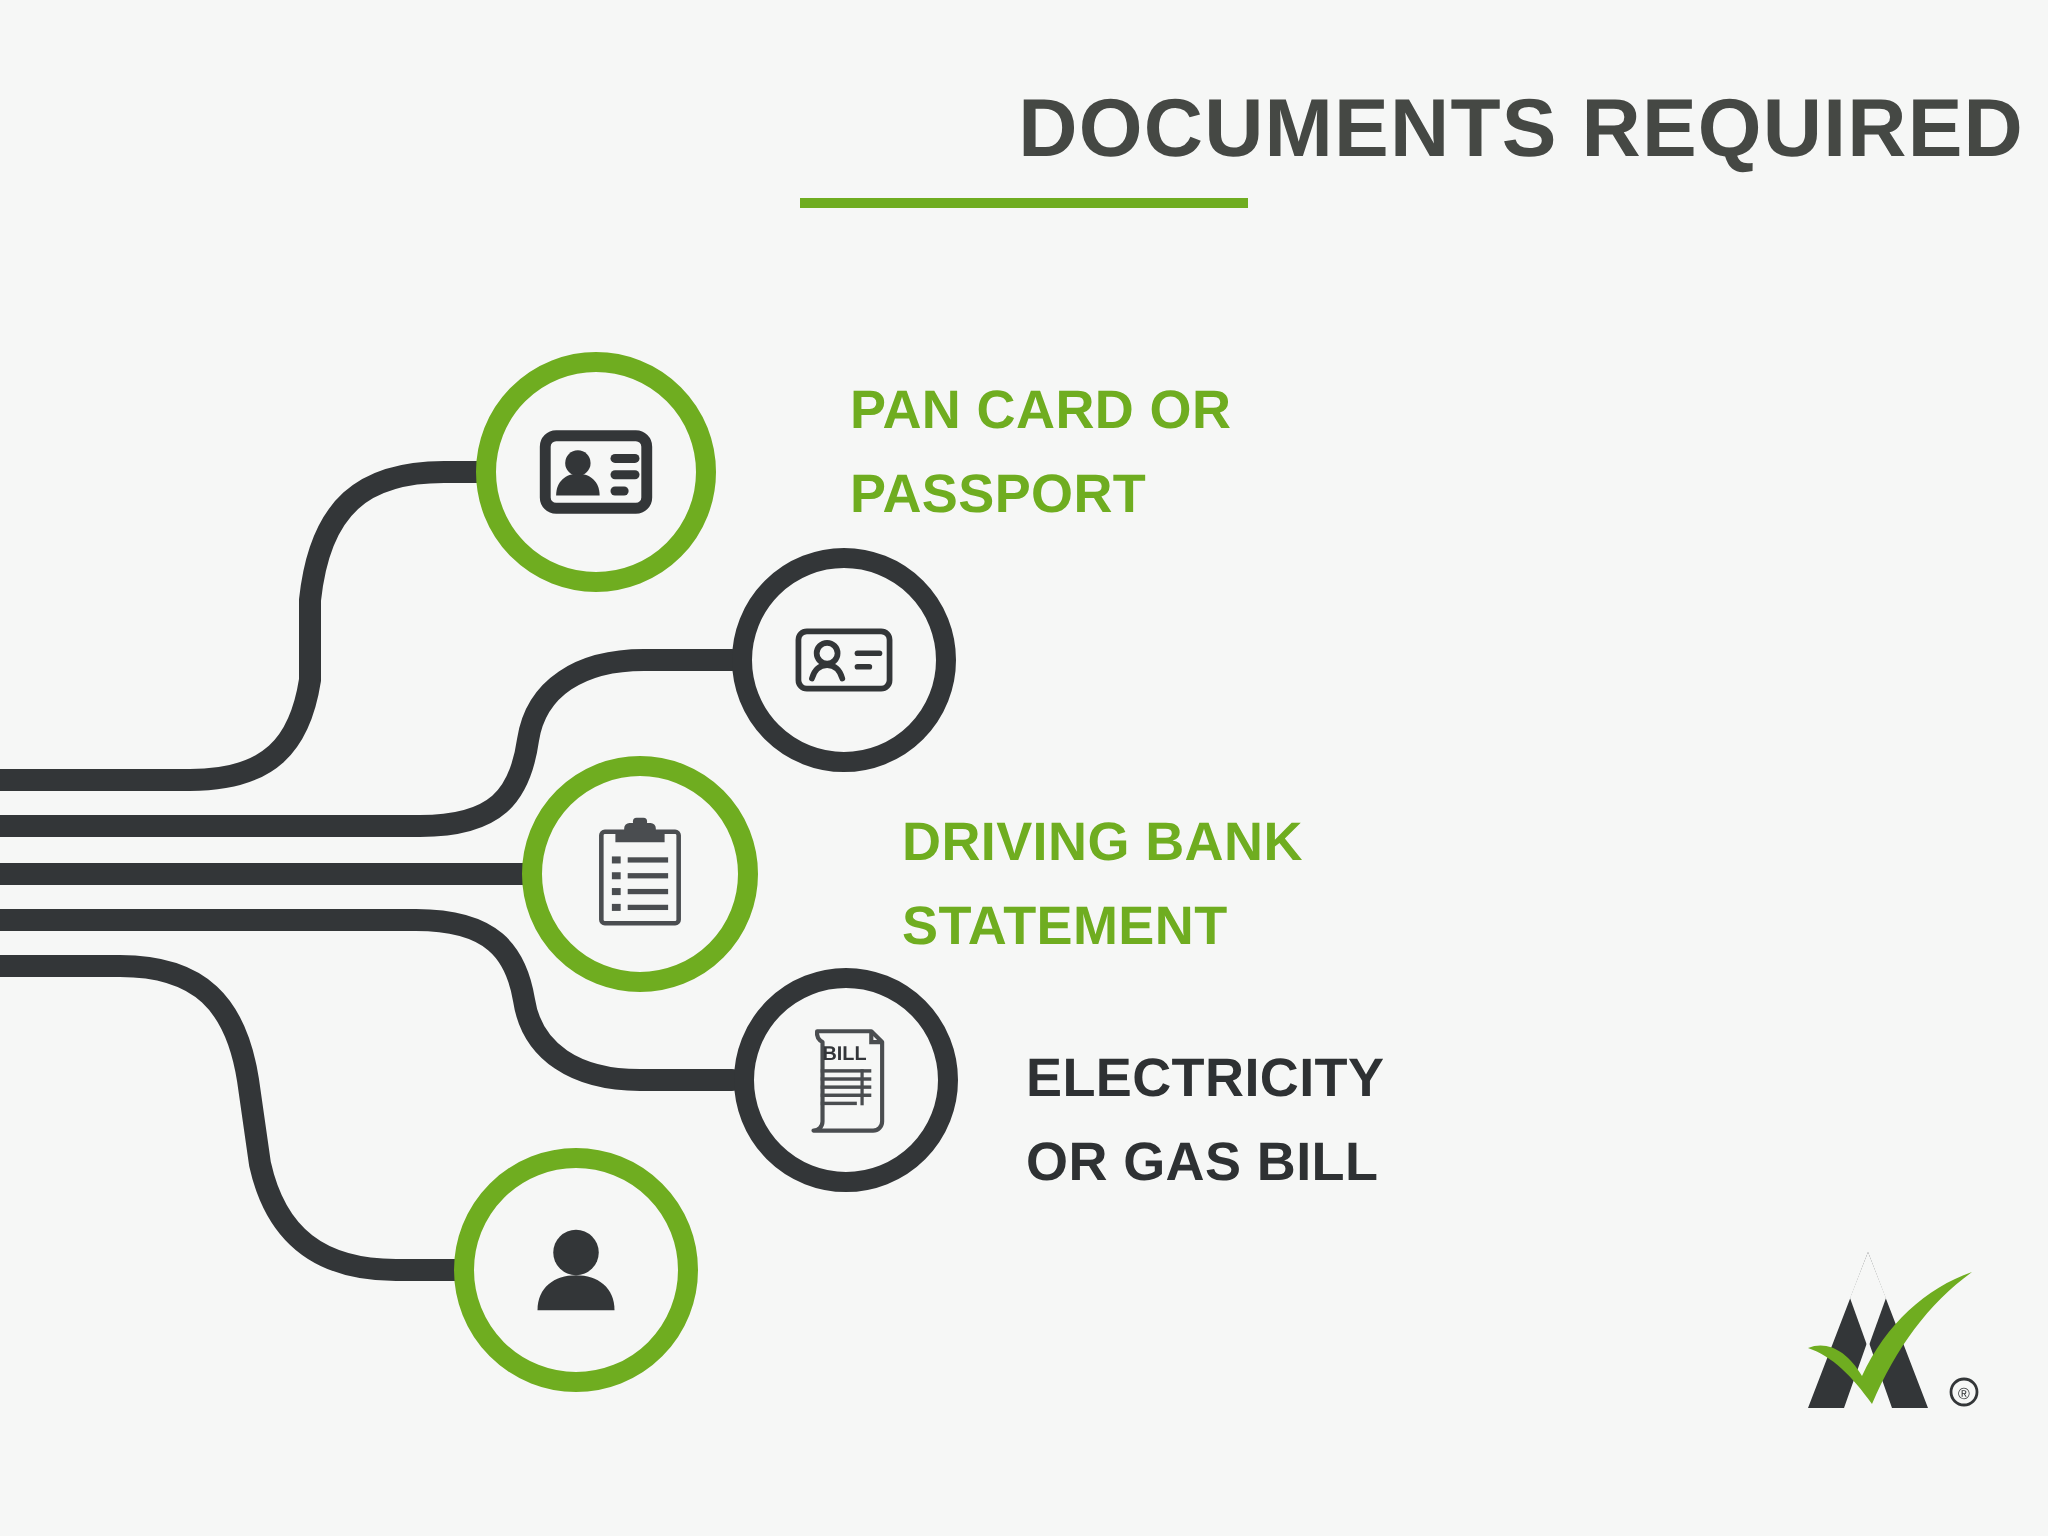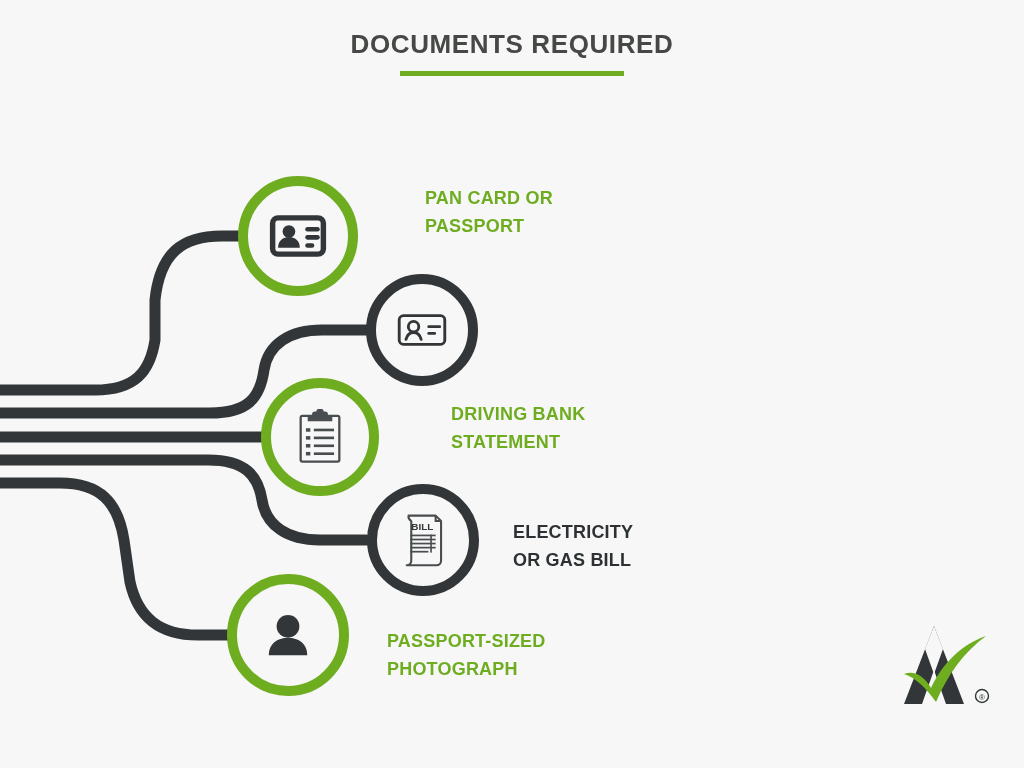--- a/index.html
+++ b/index.html
@@ -24,26 +24,27 @@
 
   
   .title-wrap {
     position: absolute;
     left: 0;
     top: 30px;
     width: 1024px;
     text-align: center;
   }
   .title {
-    font-size: 26px;
+    font-size: 41px;
     font-weight: bold;
     letter-spacing: 0.6px;
     color: #454844;
     line-height: 1.1;
-    margin: 0;
+    margin: 12px;
+    text-align: right;
   }
   .title-rule {
     width: 224px;
     height: 5px;
     background: #6fad20;
     margin: 12px auto 0 auto;
   }
 
   
   #connectors {
@@ -62,21 +63,21 @@
     box-sizing: border-box;
     display: flex;
     align-items: center;
     justify-content: center;
   }
   .ring-green { border: 10px solid #6fad20; }
   .ring-dark  { border: 10px solid #333638; justify-content: center; }
 
   .node-label {
     position: absolute;
-    font-size: 18px;
+    font-size: 27px;
     font-weight: bold;
     line-height: 1.55;
     letter-spacing: 0.2px;
     white-space: pre-line;
   }
   .label-green { color: #6fad20; }
   .label-dark  { color: #2e3133; }
 
   
   .logo {
@@ -172,22 +173,20 @@
   </div>
   <div class="node-label label-dark" style="left:513px; top:519px; width:340px;">ELECTRICITY
 OR GAS BILL</div>
 
   <div class="node-circle ring-green" style="left:227px; top:574px; width:122px; height:122px;">
     <svg width="56" height="56" viewBox="0 0 64 64">
       <circle cx="32" cy="22" r="13" fill="#333638"></circle>
       <path d="M10 55 c0-13 9.5-20 22-20 s22 7 22 20 z" fill="#333638"></path>
     </svg>
   </div>
-  <div class="node-label label-green" style="left:387px; top:628px; width:330px;">PASSPORT-SIZED
-PHOTOGRAPH</div>
 
   <div class="logo">
     <svg width="110" height="96" viewBox="0 0 110 96">
 
       <path d="M46 8 L16 86 L34 86 L46 52 L58 86 L76 86 L46 8 Z" fill="#333638"></path>
       <path d="M46 8 L37 31 L46 56 L55 31 Z" fill="#f6f7f6"></path>
 
       <path d="M16 56 C26 52 36 58 43 70 C55 44 75 26 98 18 C76 34 60 56 48 84 C38 70 28 60 16 56 Z" fill="#6fad20"></path>
 
       <circle cx="94" cy="78" r="6.5" fill="none" stroke="#333638" stroke-width="1.4"></circle>

